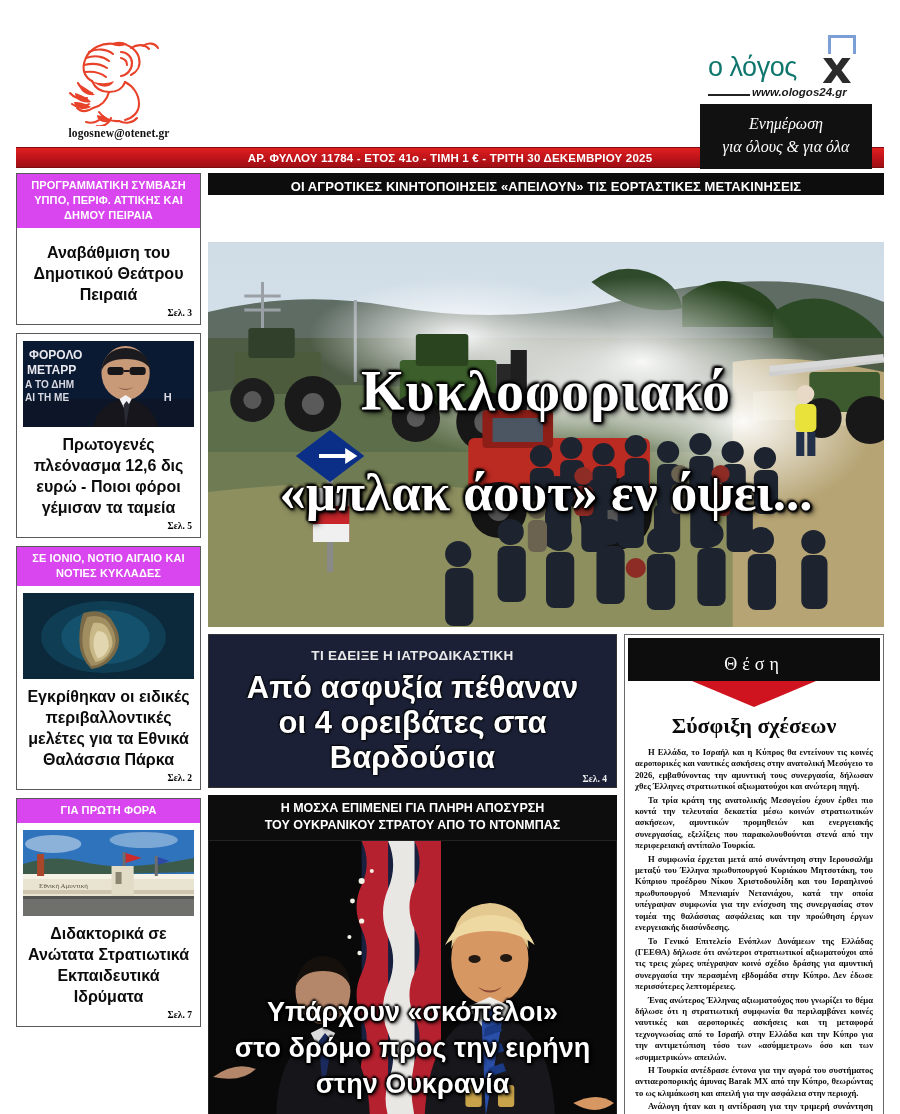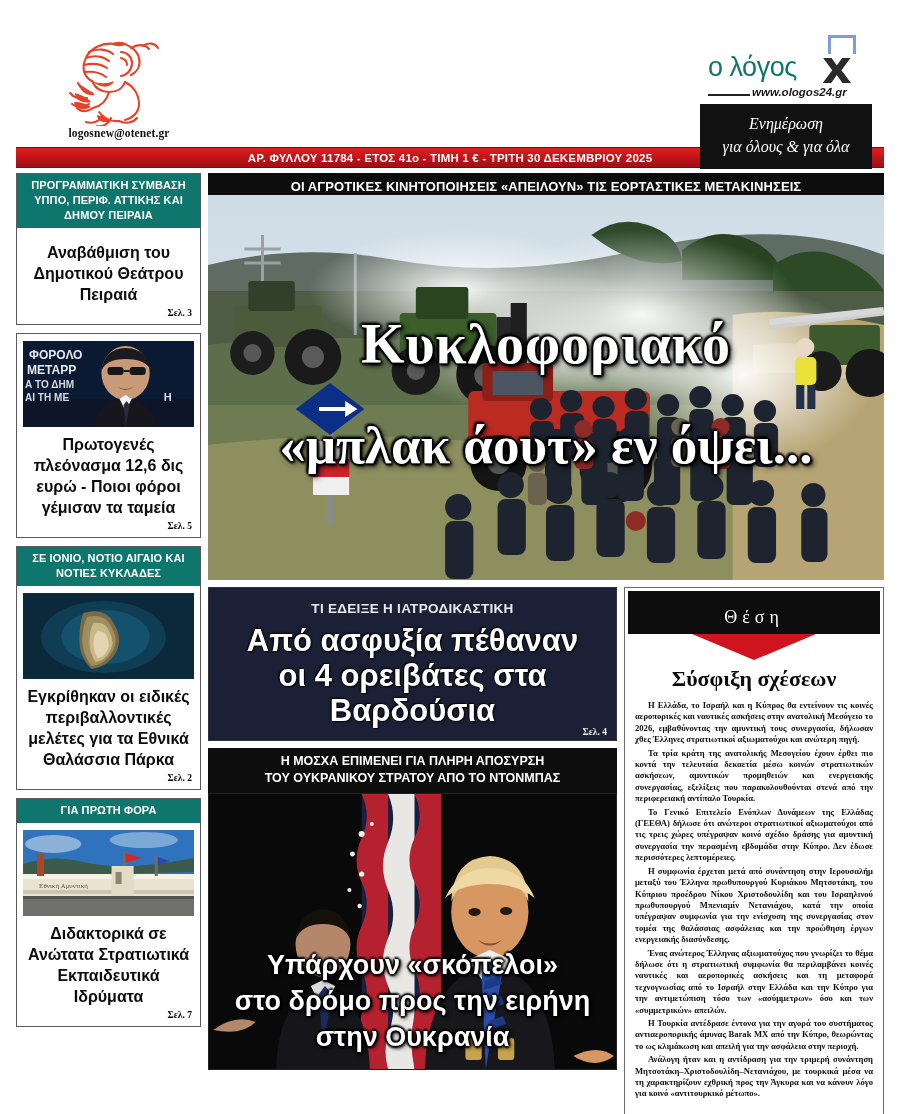--- a/index.html
+++ b/index.html
@@ -75,40 +75,40 @@
   }
 
   
   .content{position:relative;margin:5px 16px 0 16px;display:flex;gap:7px;}
   .col-left{width:185px;flex:0 0 185px;}
   .col-main{flex:1;}
 
   
   .lbox{border:1px solid #5a5a5a;margin-bottom:8px;background:#fff;}
   .lbox-head{
-    background:#0f766e;color:#fff;text-align:center;
+    background:#d946ef;color:#fff;text-align:center;
     font-size:11px;font-weight:bold;line-height:15px;padding:4px 12px 5px;
     letter-spacing:.1px;
   }
   .lbox-body{padding:7px 6px 6px;text-align:center;}
   .lbox-photo{width:100%;height:86px;display:block;border:0;}
   .lbox-title{
     font-size:16px;font-weight:bold;line-height:21px;margin-top:7px;color:#0c0c0c;
   }
   .sel{
     display:block;text-align:right;font-size:9.5px;font-weight:bold;
     font-family:"Liberation Serif", serif;margin-top:3px;padding-right:2px;
   }
 
   
   .kicker{
     background:#0d0d0d;color:#fff;text-align:center;
     font-size:13px;font-weight:bold;padding:6px 4px 1px;letter-spacing:.1px;
   }
-  .lead-photo{position:relative;height:385px;overflow:hidden;background:#2a2a2a;}
+  .lead-photo{position:relative;height:385px;overflow:hidden;background:#2a2a2a;margin-top:47px;}
   .lead-photo svg{position:absolute;inset:0;width:100%;height:100%;}
   .lead-head{
     position:absolute;left:0;right:0;top:118px;text-align:center;
     pointer-events:none;
   }
   .lead-l1,.lead-l2{
     font-family:"Liberation Serif", serif;
     font-weight:bold;color:#fff;
     text-shadow:
       2px 0 2px #000, -2px 0 2px #000, 0 2px 2px #000, 0 -2px 2px #000,
@@ -549,22 +549,22 @@
 
         </div>
 
         <div class="right">
           <div class="op-head">Θέση</div>
           <div class="op-arrow"></div>
           <div class="op-title">Σύσφιξη σχέσεων</div>
           <div class="op-body">
             <p>Η Ελλάδα, το Ισραήλ και η Κύπρος θα εντείνουν τις κοινές αεροπορικές και ναυτικές ασκήσεις στην ανατολική Μεσόγειο το 2026, εμβαθύνοντας την αμυντική τους συνεργασία, δήλωσαν χθες Έλληνες στρατιωτικοί αξιωματούχοι και ανώτερη πηγή.</p>
             <p>Τα τρία κράτη της ανατολικής Μεσογείου έχουν έρθει πιο κοντά την τελευταία δεκαετία μέσω κοινών στρατιωτικών ασκήσεων, αμυντικών προμηθειών και ενεργειακής συνεργασίας, εξελίξεις που παρακολουθούνται στενά από την περιφερειακή αντίπαλο Τουρκία.</p>
+            <p>Η συμφωνία έρχεται μετά από συνάντηση στην Ιερουσαλήμ μεταξύ του Έλληνα πρωθυπουργού Κυριάκου Μητσοτάκη, του Κύπριου προέδρου Νίκου Χριστοδουλίδη και του Ισραηλινού πρωθυπουργού Μπενιαμίν Νετανιάχου, κατά την οποία υπέγραψαν συμφωνία για την ενίσχυση της συνεργασίας στον τομέα της θαλάσσιας ασφάλειας και την προώθηση έργων ενεργειακής διασύνδεσης.</p>
             <p>Το Γενικό Επιτελείο Ενόπλων Δυνάμεων της Ελλάδας (ΓΕΕΘΑ) δήλωσε ότι ανώτεροι στρατιωτικοί αξιωματούχοι από τις τρεις χώρες υπέγραψαν κοινό σχέδιο δράσης για αμυντική συνεργασία την περασμένη εβδομάδα στην Κύπρο. Δεν έδωσε περισσότερες λεπτομέρειες.</p>
-            <p>Η συμφωνία έρχεται μετά από συνάντηση στην Ιερουσαλήμ μεταξύ του Έλληνα πρωθυπουργού Κυριάκου Μητσοτάκη, του Κύπριου προέδρου Νίκου Χριστοδουλίδη και του Ισραηλινού πρωθυπουργού Μπενιαμίν Νετανιάχου, κατά την οποία υπέγραψαν συμφωνία για την ενίσχυση της συνεργασίας στον τομέα της θαλάσσιας ασφάλειας και την προώθηση έργων ενεργειακής διασύνδεσης.</p>
             <p>Ένας ανώτερος Έλληνας αξιωματούχος που γνωρίζει το θέμα δήλωσε ότι η στρατιωτική συμφωνία θα περιλαμβάνει κοινές ναυτικές και αεροπορικές ασκήσεις και τη μεταφορά τεχνογνωσίας από το Ισραήλ στην Ελλάδα και την Κύπρο για την αντιμετώπιση τόσο των «ασύμμετρων» όσο και των «συμμετρικών» απειλών.</p>
             <p>Η Τουρκία αντέδρασε έντονα για την αγορά του συστήματος αντιαεροπορικής άμυνας Barak MX από την Κύπρο, θεωρώντας το ως κλιμάκωση και απειλή για την ασφάλεια στην περιοχή.</p>
             <p>Ανάλογη ήταν και η αντίδραση για την τριμερή συνάντηση Μητσοτάκη–Χριστοδουλίδη–Νετανιάχου, με τουρκικά μέσα να τη χαρακτηρίζουν εχθρική προς την Άγκυρα και να κάνουν λόγο για κοινό «αντιτουρκικό μέτωπο».</p>
           </div>
           <div class="op-sign">Ο λογικός</div>
         </div>
 
       </div>
     </div>
   </div>

